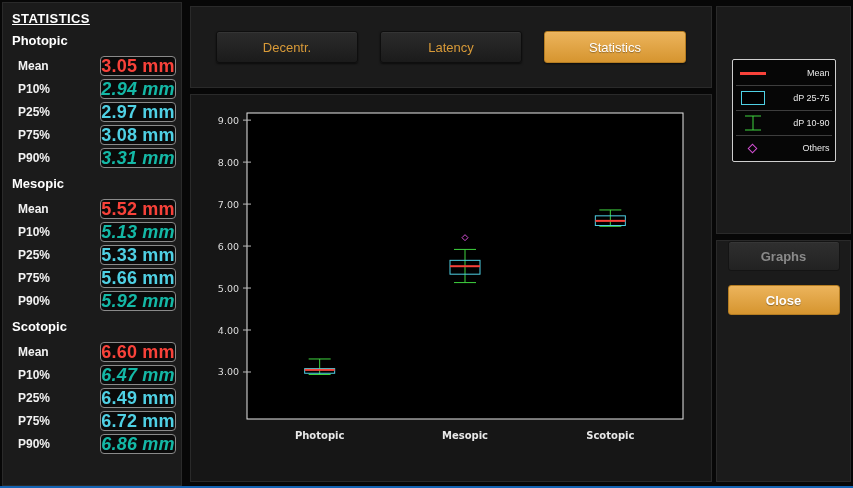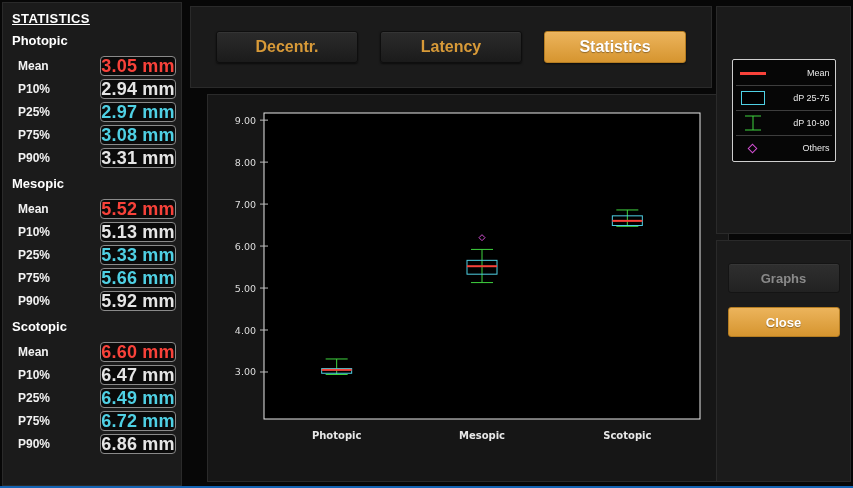--- a/index.html
+++ b/index.html
@@ -17,40 +17,40 @@
   .sec-header{color:#fff;font-size:13px;font-weight:bold;margin:7px 0 6px 0;}
   .sec-header.first{margin-top:1px;}
   .srow{display:flex;align-items:center;justify-content:space-between;height:23px;padding-left:6px;}
   .slabel{color:#f2f2f2;font-size:12px;font-weight:bold;}
   .sval{
     width:74px;height:18px;line-height:18px;text-align:center;
     background:#0a0a0a;border:1px solid #8a8a8a;border-radius:4px;
     font-size:18px;font-weight:bold;letter-spacing:.2px;
   }
   .val-red{color:#f8423a;}
-  .val-green{color:#e5e5e5;}
+  .val-green{color:#14b8a6;font-style:italic;}
   .val-cyan{color:#4fd0e4;}
 
   
   .tabs-panel{left:190px;top:6px;width:522px;height:82px;display:flex;align-items:center;justify-content:space-between;padding:0 25px;}
   .tab{
     width:142px;height:32px;border-radius:3px;cursor:pointer;
     background:linear-gradient(180deg,#2b2b2b,#1b1b1b);
     border:1px solid #0e0e0e;
     box-shadow:inset 0 1px 0 rgba(255,255,255,.05),0 1px 2px rgba(0,0,0,.6);
-    color:#d89a38;font-size:16px;font-weight:bold;
+    color:#d89a38;font-size:13px;font-weight:normal;
     font-family:inherit;
   }
   .tab.active{
     background:linear-gradient(180deg,#ecb45c,#d6952f);
     border:1px solid #b57d22;color:#fff;text-shadow:0 1px 1px rgba(0,0,0,.35);
   }
 
   
-  .chart-panel{left:207px;top:94px;width:522px;height:388px;background:#161616;}
+  .chart-panel{left:190px;top:94px;width:522px;height:388px;background:#161616;}
   .chart-panel svg{display:block;}
   .chart-panel svg text{font-family:"DejaVu Sans","Liberation Sans",sans-serif;}
 
   
   .legend-panel{left:716px;top:6px;width:135px;height:228px;}
   .legend-box{
     width:96px;margin:52px auto 0;background:#060606;
     border:1px solid #cfcfcf;border-radius:2px;padding:1px 3px;
   }
   .lrow{display:flex;align-items:center;height:24px;border-bottom:1px solid #3d3d3d;}
@@ -60,21 +60,20 @@
   .sym-mean{width:26px;height:3px;background:#f8423a;}
   .sym-box{width:22px;height:12px;border:1px solid #4fd0e4;background:#000;}
   .sym-diamond{width:5px;height:5px;border:1px solid #d24fd2;transform:rotate(45deg);}
 
   .actions-panel{left:716px;top:240px;width:135px;height:242px;}
   .btn{
     display:block;width:112px;height:30px;margin:0 auto;border-radius:3px;
     font-size:13px;font-weight:bold;font-family:inherit;cursor:pointer;
   }
   .btn-graphs{
-    margin-top:22px;
     background:linear-gradient(180deg,#2f2f2f,#222);
     border:1px solid #141414;color:#8a8a8a;
     box-shadow:inset 0 1px 0 rgba(255,255,255,.04);
   }
   .btn-close{
     margin-top:14px;
     background:linear-gradient(180deg,#ecb45c,#d6952f);
     border:1px solid #b57d22;color:#fff;text-shadow:0 1px 1px rgba(0,0,0,.35);text-align:center;
   }
 

